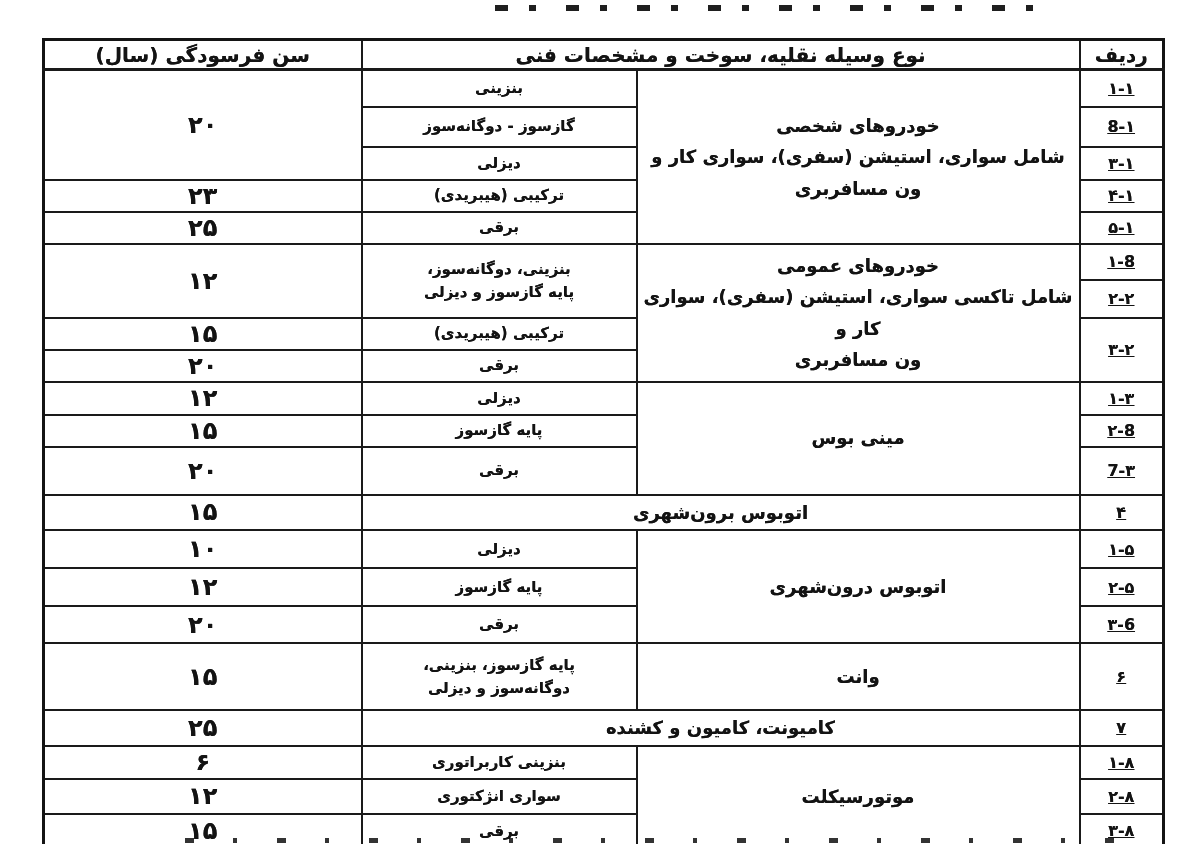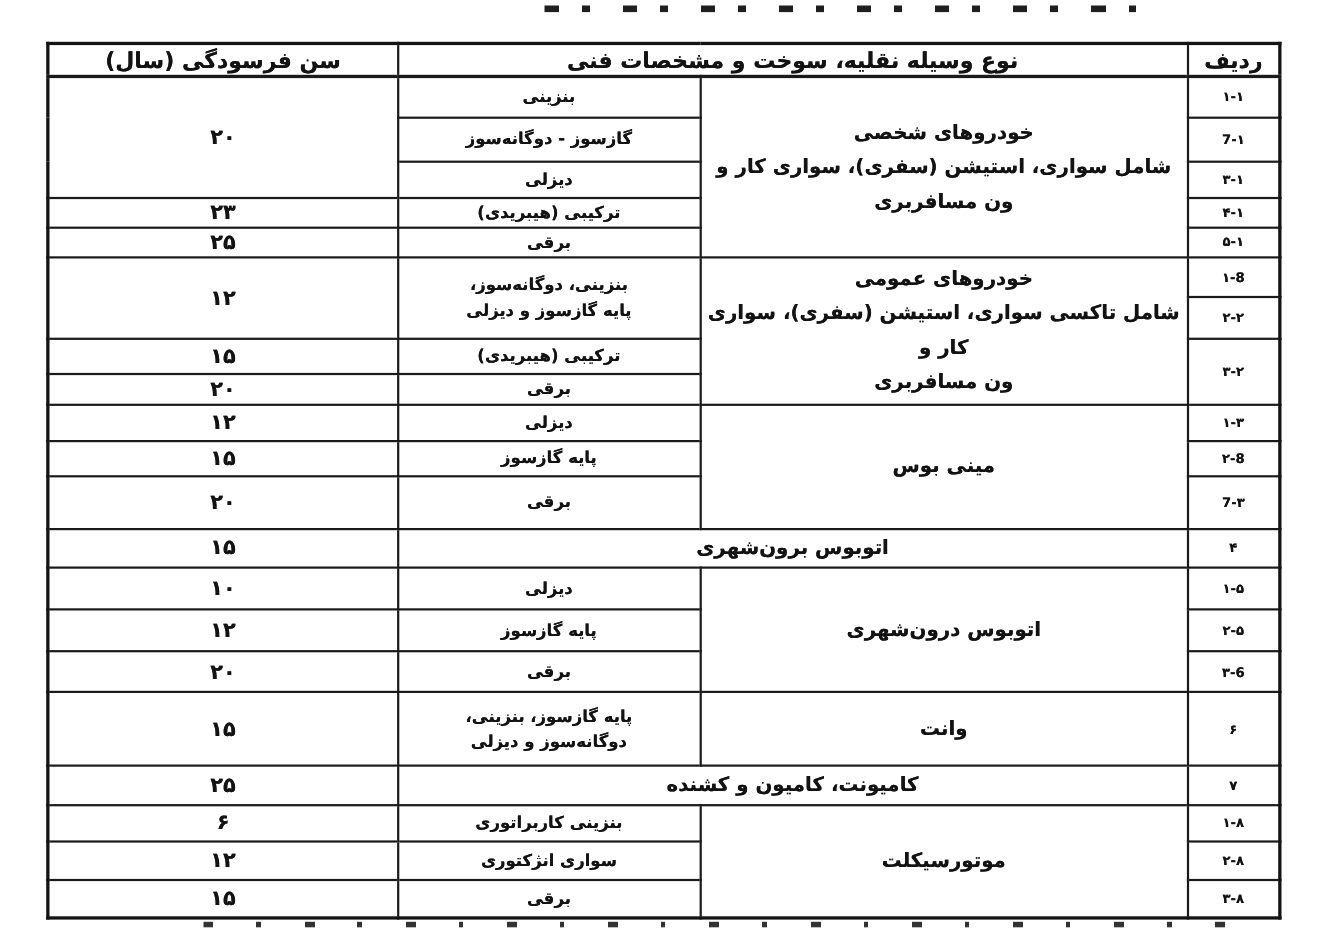--- a/index.html
+++ b/index.html
@@ -12,24 +12,24 @@
   table{
     border-collapse:collapse;direction:rtl;table-layout:fixed;
     width:1120px;border:3px solid #141414;background:#fff;
   }
   td{
     border:2px solid #1a1a1a;text-align:center;vertical-align:middle;
     font-weight:bold;color:#131313;padding:1px 4px;
     text-shadow:0 0 0.5px rgba(10,10,10,.85);
   }
   td.hdr{font-size:20px;border-bottom-width:3px;}
-  td.no{font-size:12px;}
+  td.no{font-size:16px;text-decoration:underline;}
   td.cat{font-size:18px;white-space:pre-line;line-height:1.75;}
   td.fuel{font-size:15px;white-space:pre-line;line-height:1.5;}
-  td.age{font-size:19px;letter-spacing:1px;}
+  td.age{font-size:24px;letter-spacing:1px;}
   td.db{border-bottom-style:dashed;}
   
   .crop-top{
     position:absolute;top:2px;left:495px;width:545px;height:11px;opacity:.88;
     background:
       repeating-linear-gradient(90deg,#000 0 13px,transparent 13px 34px,#000 34px 41px,transparent 41px 71px);
     background-size:100% 6px;background-repeat:no-repeat;background-position:0 3px;
   }
   .crop-bottom{
     position:absolute;top:837px;left:185px;width:965px;height:7px;opacity:.8;
@@ -61,21 +61,21 @@
 
     <tr style="height:37px">
       <td class="no" dir="ltr">۱-۱</td>
       <td class="cat" rowspan="5">خودروهای شخصی
 شامل سواری، استیشن (سفری)، سواری کار و
 ون مسافربری</td>
       <td class="fuel">بنزینی</td>
       <td class="age db" rowspan="3">۲۰</td>
     </tr>
     <tr style="height:40px">
-      <td class="no" dir="ltr">7-۱</td>
+      <td class="no" dir="ltr">8-۱</td>
       <td class="fuel">گازسوز - دوگانه‌سوز</td>
     </tr>
     <tr style="height:33px">
       <td class="no db" dir="ltr">۳-۱</td>
       <td class="fuel">دیزلی</td>
     </tr>
     <tr style="height:27px">
       <td class="no" dir="ltr">۴-۱</td>
       <td class="fuel">ترکیبی (هیبریدی)</td>
       <td class="age">۲۳</td>

